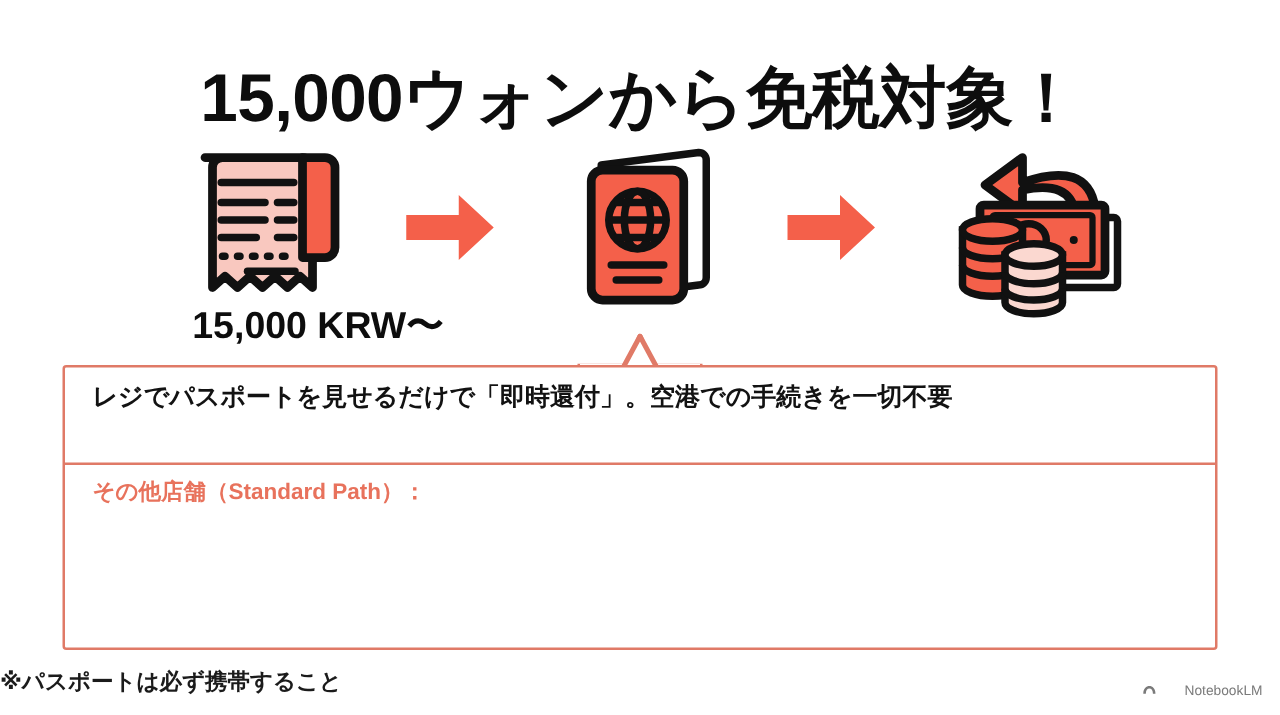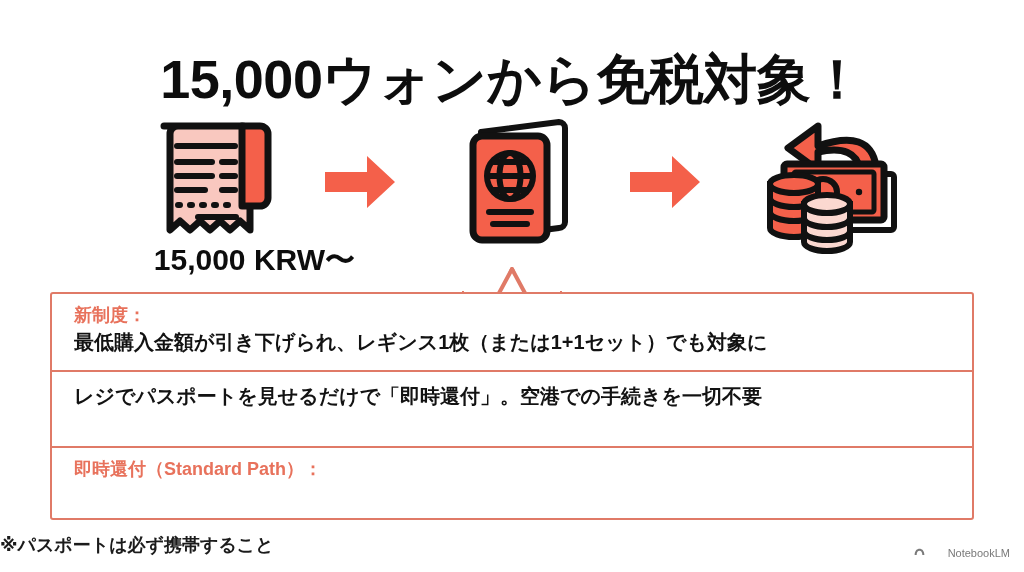--- a/index.html
+++ b/index.html
@@ -242,31 +242,27 @@
 <div id="price-caption">15,000 KRW〜</div>
 
 <svg id="callout-pointer" viewBox="0 0 100 36">
   <path d="M0 34 L40 34 L50 10 L60 34 L100 34" fill="#ffffff" stroke="#E07A67" stroke-width="4" stroke-linejoin="round" stroke-linecap="round"></path>
   <rect x="2" y="32" width="96" height="6" fill="#ffffff"></rect>
   <path d="M36 36 L50 10 L64 36" fill="#ffffff" stroke="#E07A67" stroke-width="4" stroke-linejoin="round"></path>
 </svg>
 
 <div id="callout">
 
-  <div class="section">
-    <div class="section-heading">新制度：</div>
-    <div class="section-body">最低購入金額が引き下げられ、レギンス1枚（または1+1セット）でも対象に</div>
-  </div>
 
   <div class="section">
     <div class="section-body">レジでパスポートを見せるだけで「即時還付」。空港での手続きを一切不要</div>
   </div>
 
   <div class="section">
-    <div class="section-heading">即時還付（Standard Path）：</div>
+    <div class="section-heading">その他店舗（Standard Path）：</div>
   </div>
 
 </div>
 
 <div id="footer-note">※パスポートは必ず携帯すること</div>
 
 <div id="watermark">
   <svg width="13" height="13" viewBox="0 0 16 16">
     <path d="M2 11 C2 6 5 3.5 8 3.5 C11 3.5 14 6 14 11 L11.5 11 C11.5 7.6 10 5.8 8 5.8 C6 5.8 4.5 7.6 4.5 11 Z" fill="#7a7a7a"></path>
   </svg>

